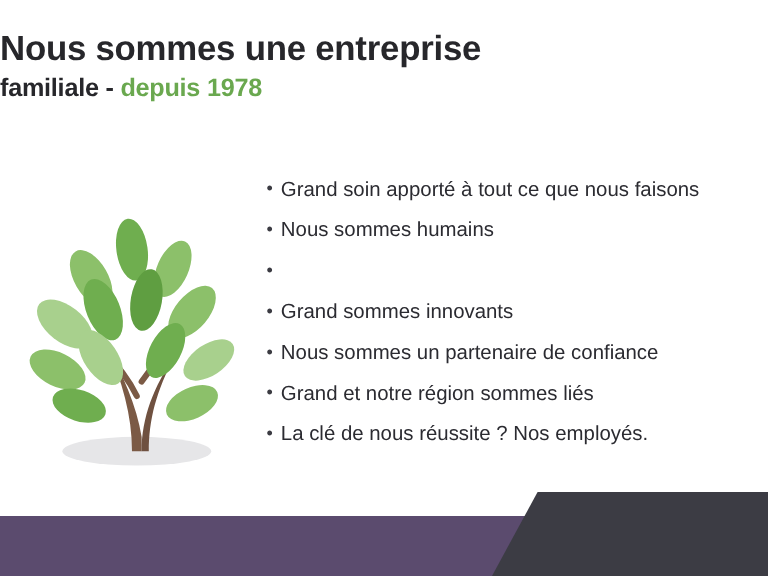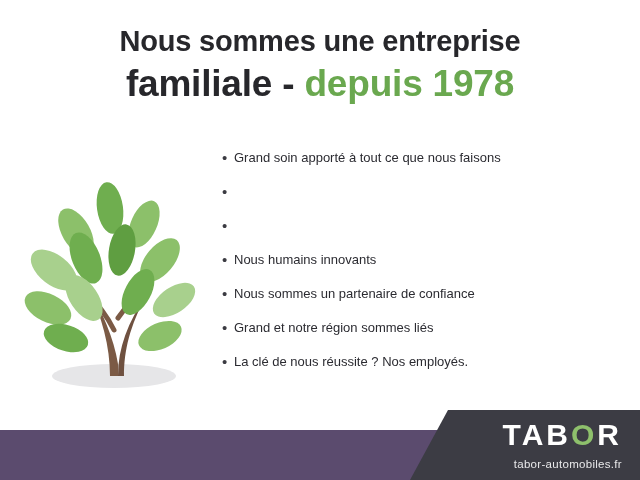--- a/index.html
+++ b/index.html
@@ -21,31 +21,30 @@
     box-sizing: border-box;
     overflow: hidden;
   }
 
   
   .title-block {
     position: absolute;
     top: 24px;
     left: 0;
     width: 640px;
-    text-align: center;
     line-height: 1.18;
   }
   .title-line {
     font-size: 29px;
     font-weight: bold;
     color: #27272b;
     letter-spacing: -0.2px;
   }
   .title-line2 {
-    font-size: 37px;
+    font-size: 21px;
     font-weight: bold;
     color: #27272b;
     letter-spacing: -0.2px;
     margin-top: 4px;
   }
   .title-accent {
     color: #6aa84f;
     font-weight: bold;
   }
 
@@ -62,21 +61,21 @@
     margin-bottom: 15px;
   }
   .bullet-dot {
     width: 12px;
     flex: 0 0 12px;
     color: #3b3b42;
     font-size: 15px;
     line-height: 19px;
   }
   .bullet-text {
-    font-size: 13px;
+    font-size: 17px;
     color: #2b2b31;
     line-height: 19px;
     white-space: nowrap;
   }
 
   
   .tree-wrap {
     position: absolute;
     left: 14px;
     top: 150px;
@@ -174,42 +173,41 @@
     </svg>
   </div>
 
   <div class="bullets">
     <div class="bullet-row">
       <span class="bullet-dot">•</span>
       <span class="bullet-text">Grand soin apporté à tout ce que nous faisons</span>
     </div>
     <div class="bullet-row">
       <span class="bullet-dot">•</span>
-    </div>
-    <div class="bullet-row">
-      <span class="bullet-dot">•</span>
-    </div>
-    <div class="bullet-row">
-      <span class="bullet-dot">•</span>
-      <span class="bullet-text">Nous humains innovants</span>
+      <span class="bullet-text">Nous sommes humains</span>
+    </div>
+    <div class="bullet-row">
+      <span class="bullet-dot">•</span>
+    </div>
+    <div class="bullet-row">
+      <span class="bullet-dot">•</span>
+      <span class="bullet-text">Grand sommes innovants</span>
     </div>
     <div class="bullet-row">
       <span class="bullet-dot">•</span>
       <span class="bullet-text">Nous sommes un partenaire de confiance</span>
     </div>
     <div class="bullet-row">
       <span class="bullet-dot">•</span>
       <span class="bullet-text">Grand et notre région sommes liés</span>
     </div>
     <div class="bullet-row">
       <span class="bullet-dot">•</span>
       <span class="bullet-text">La clé de nous réussite ? Nos employés.</span>
     </div>
   </div>
 
   <div class="bottom-band">
     <div class="band-left"></div>
     <div class="band-right"></div>
-    <div class="brand"><span>TAB</span><span class="brand-accent">O</span><span>R</span></div>
-    <div class="brand-sub">tabor-automobiles.fr</div>
   </div>
 
 </div>
 
 </body></html>

